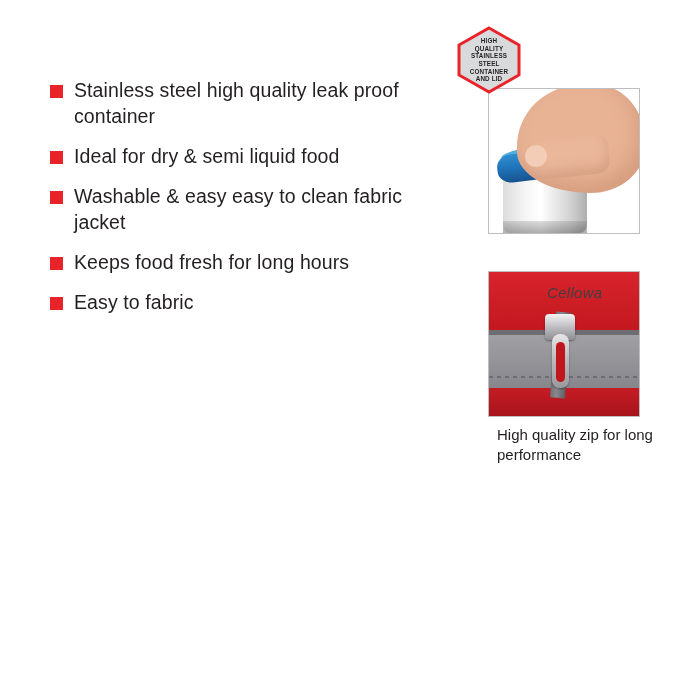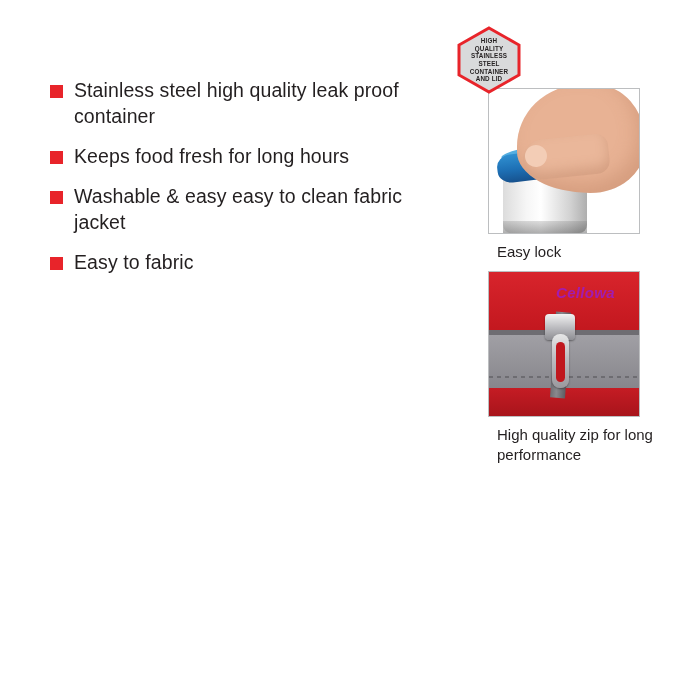--- a/index.html
+++ b/index.html
@@ -229,24 +229,23 @@
     width: 152px;
     height: 5px;
     background: #6e6d72;
   }
   .p2-brand {
     position: absolute;
     left: 58px;
     top: 12px;
     font-size: 15px;
     font-style: italic;
-    font-weight: bold;
-    color: #a21caf;
+    font-weight: normal;
+    color: #404040;
     letter-spacing: 0.3px;
-    margin-left: 9px;
   }
   .p2-zip-track {
     position: absolute;
     left: 64px;
     top: 40px;
     width: 15px;
     height: 86px;
     background: linear-gradient(90deg,#6f6e73 0%, #8a898e 40%, #5d5c61 100%);
     transform: rotate(4deg);
   }
@@ -294,29 +293,33 @@
 <div class="page">
 
   <div class="features">
 
     <div class="feature-item">
       <span class="bullet"></span>
       <span class="feature-text">Stainless steel high quality leak proof container</span>
     </div>
 
 
+    <div class="feature-item">
+      <span class="bullet"></span>
+      <span class="feature-text">Ideal for dry &amp; semi liquid food</span>
+    </div>
+
+    <div class="feature-item">
+      <span class="bullet"></span>
+      <span class="feature-text">Washable &amp; easy easy to clean fabric jacket</span>
+    </div>
 
     <div class="feature-item">
       <span class="bullet"></span>
       <span class="feature-text">Keeps food fresh for long hours</span>
-    </div>
-
-    <div class="feature-item">
-      <span class="bullet"></span>
-      <span class="feature-text">Washable &amp; easy easy to clean fabric jacket</span>
     </div>
 
     <div class="feature-item">
       <span class="bullet"></span>
       <span class="feature-text">Easy to fabric</span>
     </div>
 
 
   </div>
 
@@ -339,21 +342,20 @@
   <div class="photo photo-1">
     <div class="p1-bg"></div>
     <div class="p1-body"></div>
     <div class="p1-body-shadow"></div>
     <div class="p1-lid-top"></div>
     <div class="p1-lid"></div>
     <div class="p1-hand"></div>
     <div class="p1-finger"></div>
     <div class="p1-nail"></div>
   </div>
-  <div class="caption caption-1">Easy lock</div>
 
   <div class="photo photo-2">
     <div class="p2-bg"></div>
     <div class="p2-red-top"></div>
     <div class="p2-grey"></div>
     <div class="p2-seam"></div>
     <div class="p2-stitch"></div>
     <div class="p2-red-bottom"></div>
     <div class="p2-brand">Cellowa</div>
     <div class="p2-zip-track"></div>

